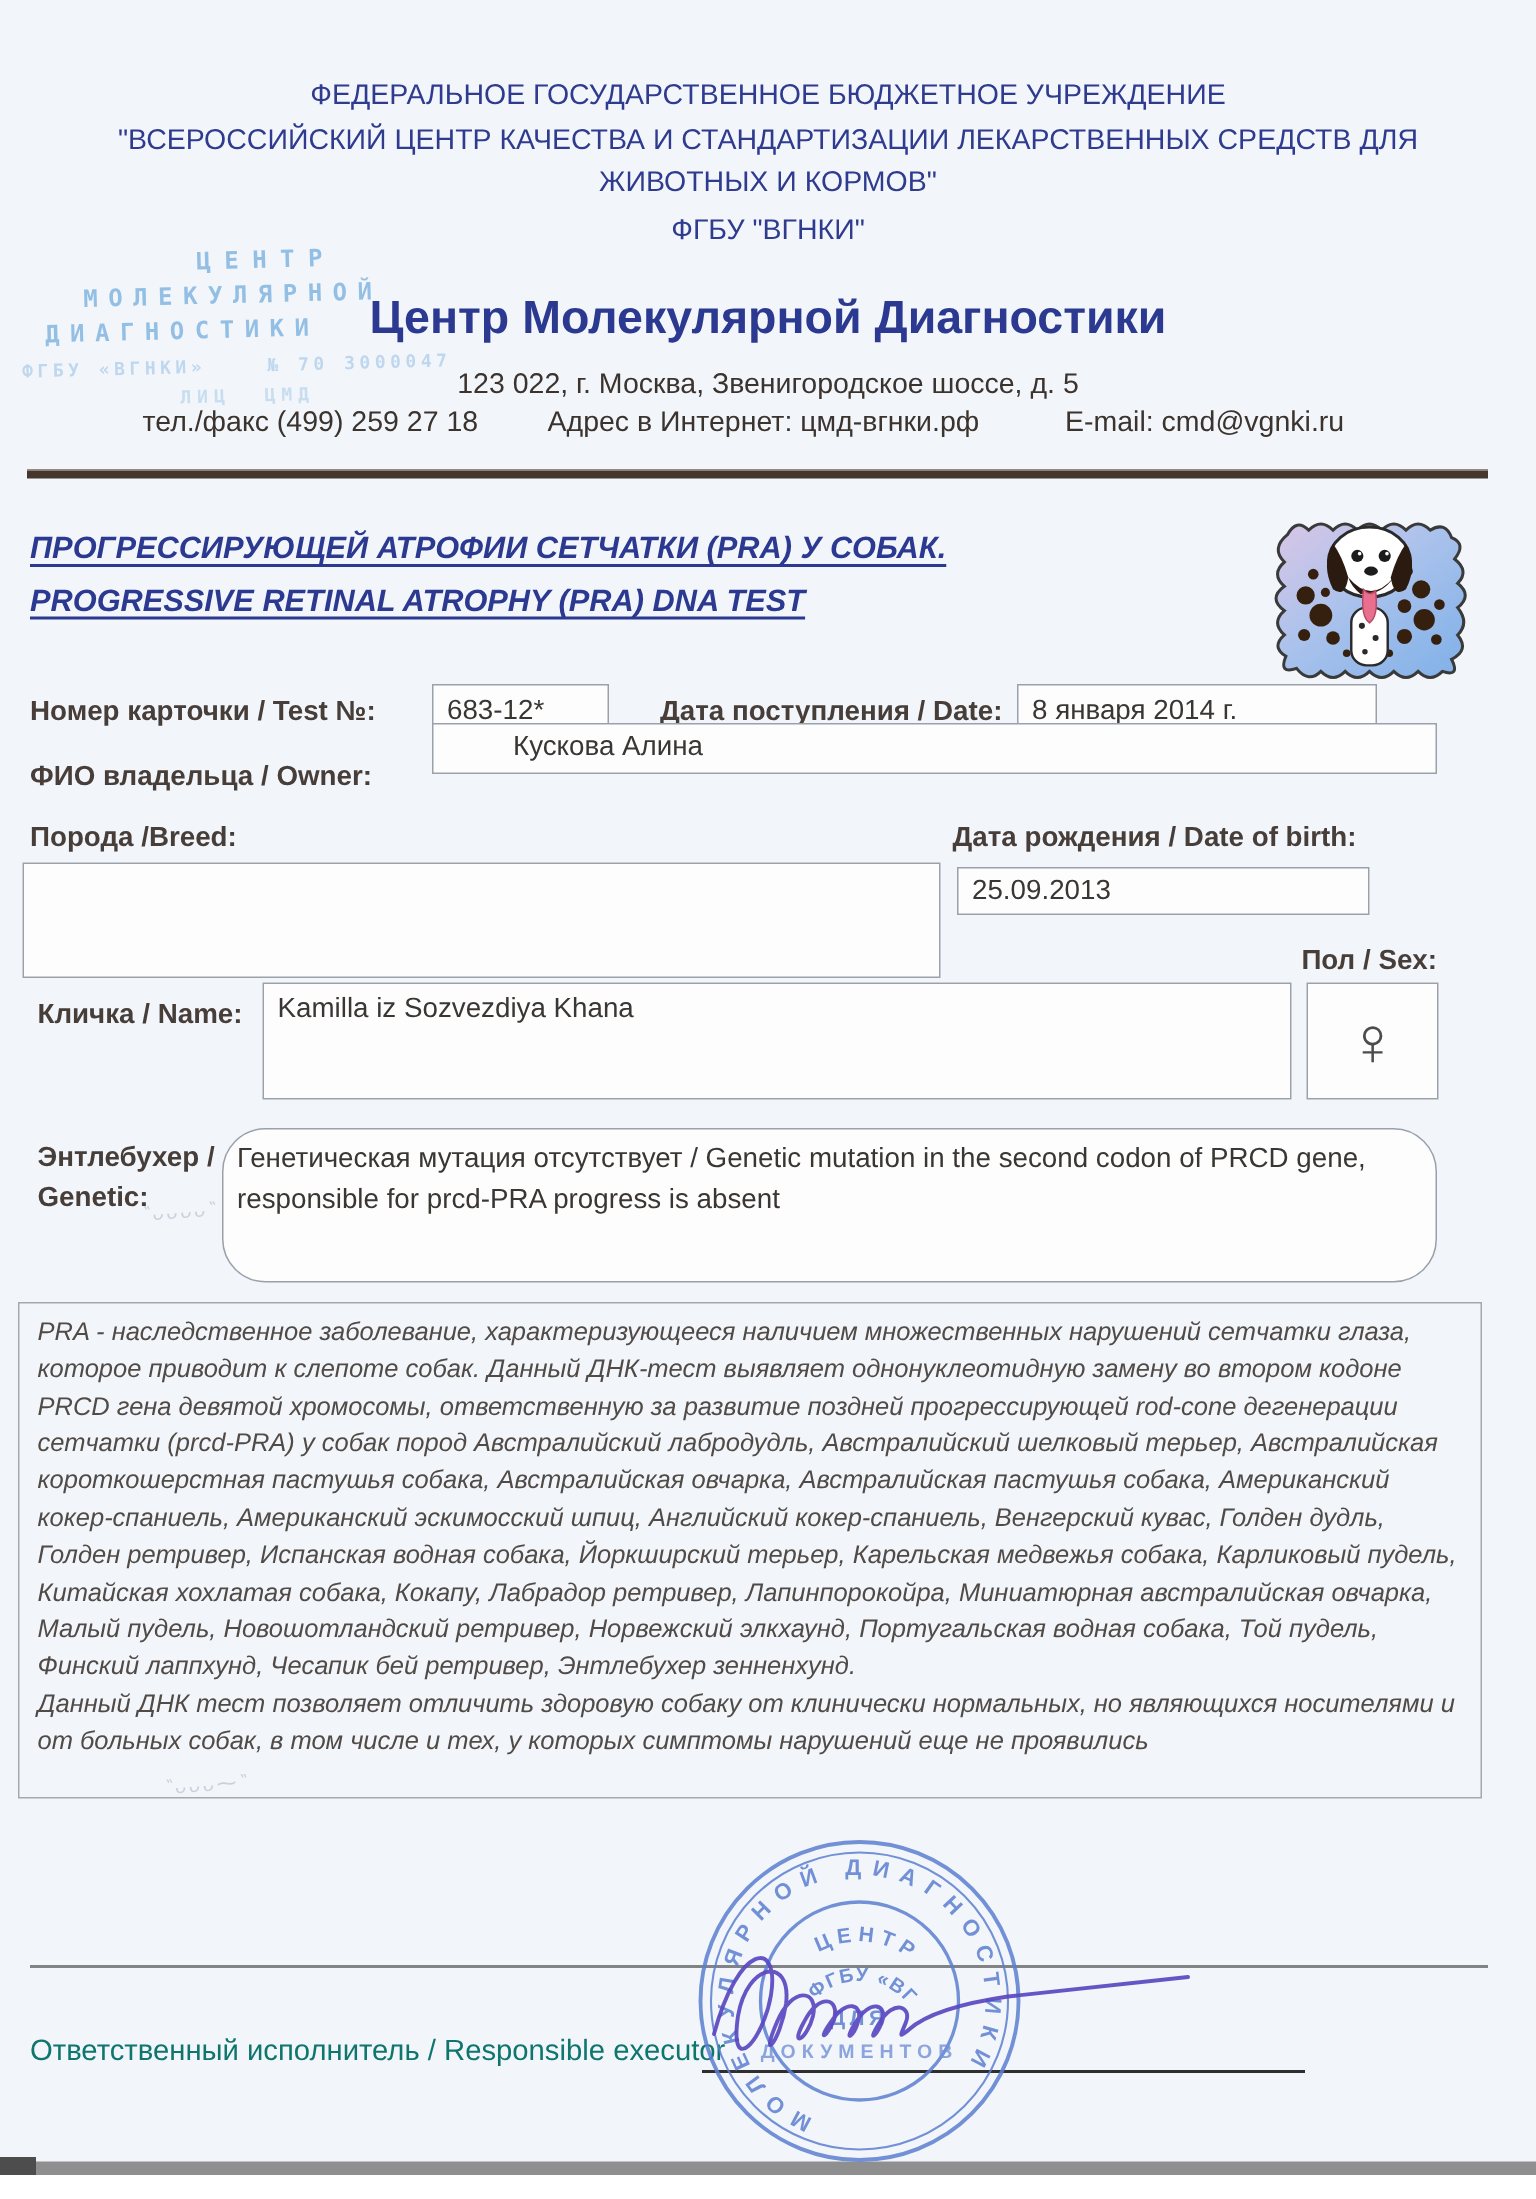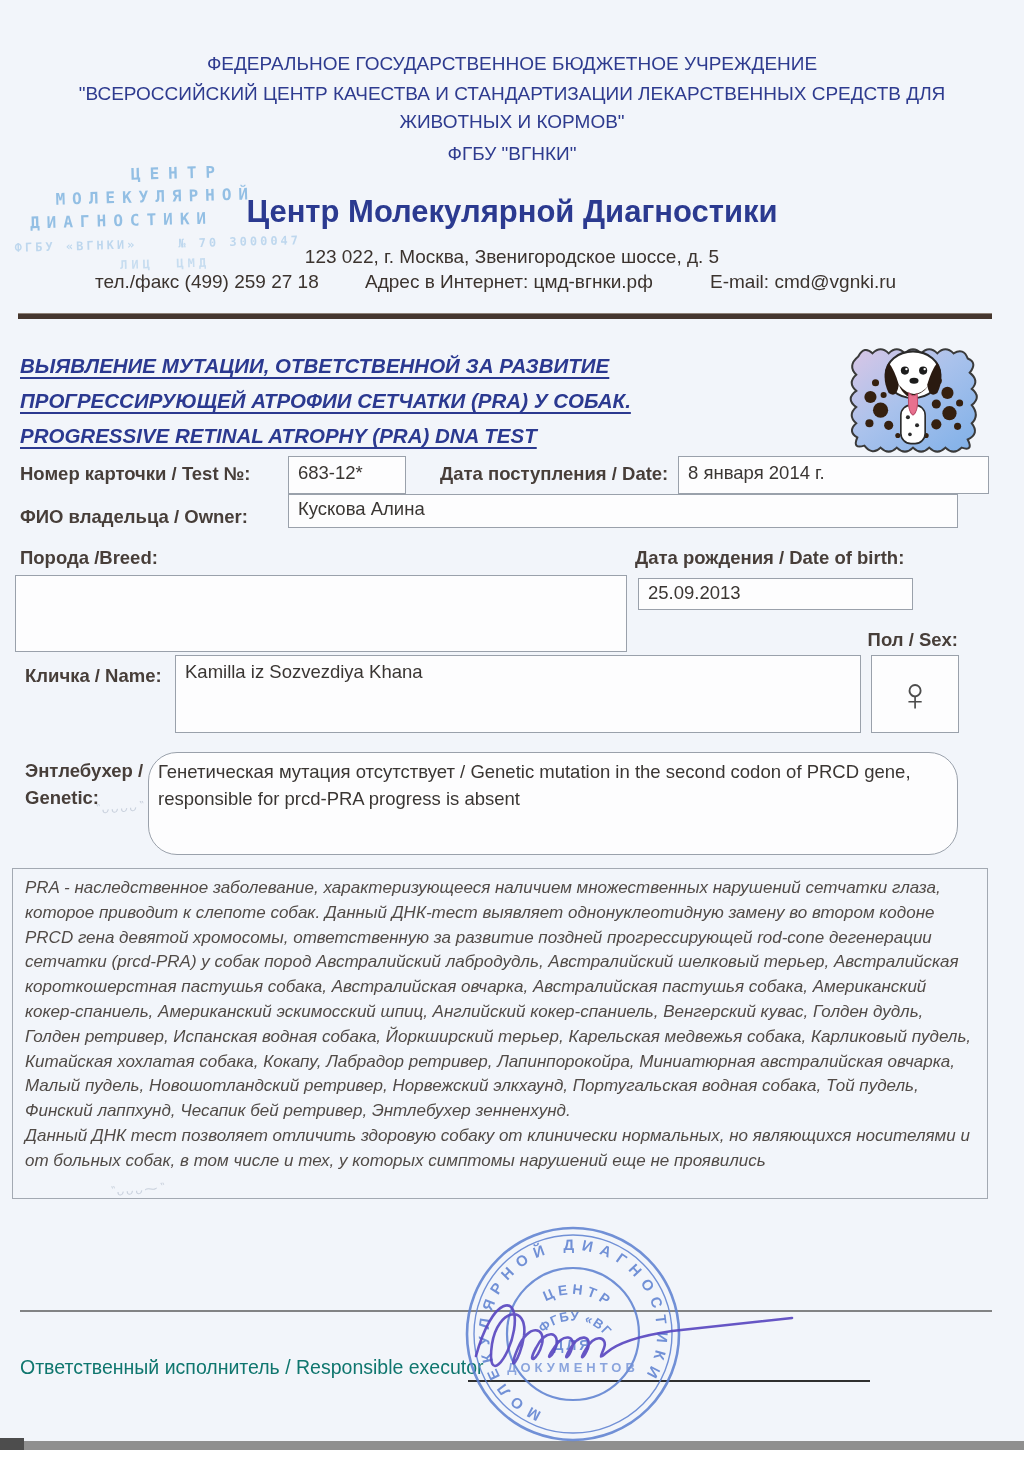--- a/index.html
+++ b/index.html
@@ -69,21 +69,20 @@
   <div class="abs center-name" style="top:194px;">Центр Молекулярной Диагностики</div>
   <div class="abs address" style="top:246px;">123 022, г. Москва, Звенигородское шоссе, д. 5</div>
 
   <div class="abs contact" style="left:95px;top:271px;">тел./факс (499) 259 27 18</div>
   <div class="abs contact" style="left:365px;top:271px;">Адрес в Интернет: цмд-вгнки.рф</div>
   <div class="abs contact" style="left:710px;top:271px;">E-mail: cmd@vgnki.ru</div>
 
   <div class="abs rule"></div>
 
   <div class="abs doc-title">
-    <div><span>ВЫЯВЛЕНИЕ МУТАЦИИ, ОТВЕТСТВЕННОЙ ЗА РАЗВИТИЕ</span></div>
     <div><span>ПРОГРЕССИРУЮЩЕЙ АТРОФИИ СЕТЧАТКИ (PRA) У СОБАК.</span></div>
     <div><span>PROGRESSIVE RETINAL ATROPHY (PRA) DNA TEST</span></div>
   </div>
 
   <svg class="abs" style="left:836px;top:340px;" width="154" height="120" viewBox="0 0 152 118">
     <defs>
       <linearGradient id="bg" x1="0" y1="0" x2="1" y2="1">
         <stop offset="0" stop-color="#d9c6e6"></stop>
           <stop offset="0.45" stop-color="#aac2ec"></stop>
           <stop offset="1" stop-color="#7fb0e8"></stop>
@@ -128,26 +127,26 @@
       <path d="M62,44 Q77,62 92,44 Q84,56 70,55 Q64,50 62,44 Z" fill="#2a1a10"></path>
       <path d="M72,52 Q70,70 76,74 Q82,70 80,53 Q76,57 72,52 Z" fill="#e8708e" stroke="#b84a68" stroke-width="1"></path>
     </g>
   </svg>
 
   <div class="abs lbl" style="left:20px;top:463px;">Номер карточки / Test №:</div>
   <div class="abs box" style="left:288px;top:456px;width:118px;height:38px;">
     <div class="v">683-12*</div>
   </div>
   <div class="abs lbl" style="left:440px;top:463px;">Дата поступления / Date:</div>
-  <div class="abs box" style="left:678px;top:456px;width:311px;height:38px;">
+  <div class="abs box" style="left:678px;top:456px;width:240px;height:38px;">
     <div class="v">8 января 2014 г.</div>
   </div>
 
   <div class="abs lbl" style="left:20px;top:506px;">ФИО владельца / Owner:</div>
-  <div class="abs box" style="left:288px;top:494px;width:670px;height:34px;">
+  <div class="abs box" style="left:288px;top:482px;width:670px;height:34px;padding-left:44px;">
     <div class="v" style="padding-top:3px;">Кускова Алина</div>
   </div>
 
   <div class="abs lbl" style="left:20px;top:547px;">Порода  /Breed:</div>
   <div class="abs lbl" style="left:635px;top:547px;">Дата рождения / Date of birth:</div>
   <div class="abs box" style="left:15px;top:575px;width:612px;height:77px;">
     <div class="v"></div>
   </div>
   <div class="abs box" style="left:638px;top:578px;width:275px;height:32px;">
     <div class="v" style="padding-top:3px;">25.09.2013</div>

